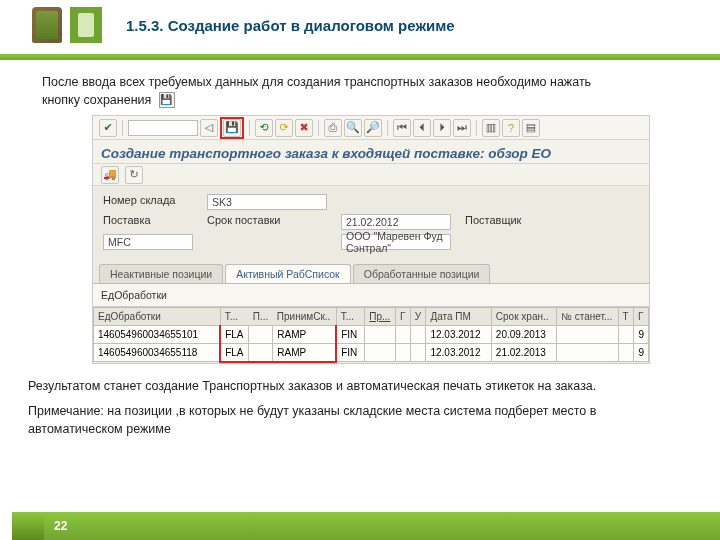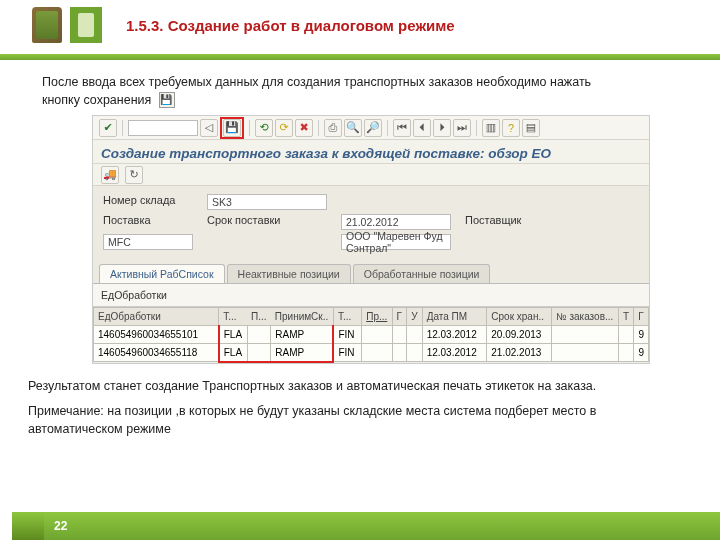--- a/index.html
+++ b/index.html
@@ -40,21 +40,21 @@
     position:relative;
   }
   .logo-box::before{
     content:"";
     position:absolute;
     left:8px;top:6px;width:16px;height:24px;
     background:#d9e8b8;
     border-radius:2px;
   }
   .title {
-    color: #b91c1c;
+    color: #0c4a6e;
     font-weight: bold;
     font-size: 15px;
     margin-left: 24px;
   }
   .green-bar{
     height:6px;
     background:linear-gradient(#8ec63f,#6fa52f);
     margin-top:4px;
   }
   .body-text{
@@ -289,40 +289,40 @@
     <div class="info-label">Срок поставки</div>
     <div class="info-val">21.02.2012</div>
 
     <div class="info-label">Поставщик</div>
     <div class="info-val">MFC</div>
     <div></div>
     <div class="info-val">ООО "Маревен Фуд Сэнтрал"</div>
   </div>
 
   <div class="tabs">
+    <div class="tab">Неактивные позиции</div>
     <div class="tab active">Активный РабСписок</div>
-    <div class="tab">Неактивные позиции</div>
     <div class="tab">Обработанные позиции</div>
   </div>
 
   <div class="table-title">ЕдОбработки</div>
   <table class="data">
     <thead>
       <tr>
         <th class="col-edobr">ЕдОбработки</th>
         <th class="col-t hl-box" style="border-right:none">Т...</th>
         <th class="col-p hl-box" style="border-left:none;border-right:none">П...</th>
         <th class="col-prin hl-box" style="border-left:none">ПринимСк..</th>
         <th class="col-t2">Т...</th>
         <th class="col-pr">Пр...</th>
         <th class="col-g">Г</th>
         <th class="col-u">У</th>
         <th class="col-datapm">Дата ПМ</th>
         <th class="col-srok">Срок хран..</th>
-        <th class="col-sert">№ заказов...</th>
+        <th class="col-sert">№ станет...</th>
         <th class="col-tg">Т</th>
         <th class="col-tg">Г</th>
       </tr>
     </thead>
     <tbody id="tbody">
         <tr>
           <td>146054960034655101</td>
           <td style="border-left:2px solid #d22;">FLA</td>
           <td style=""></td>
           <td style="border-right:2px solid #d22;">RAMP</td>

